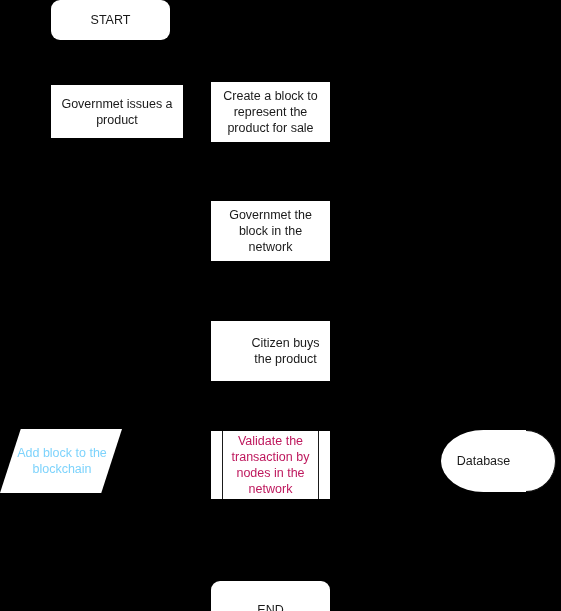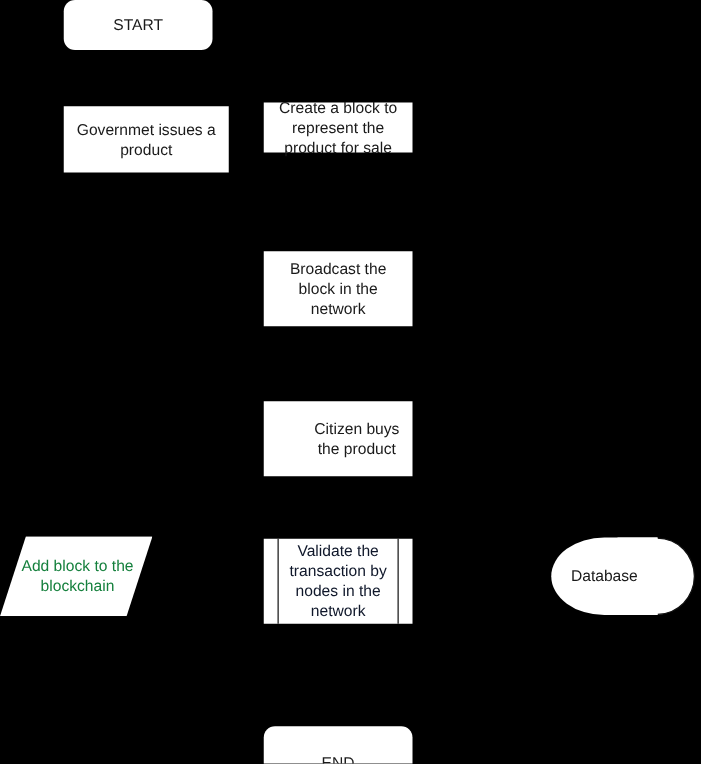--- a/index.html
+++ b/index.html
@@ -51,21 +51,21 @@
     -webkit-clip-path: polygon(17% 0%, 100% 0%, 83% 100%, 0% 100%);
     clip-path: polygon(17% 0%, 100% 0%, 83% 100%, 0% 100%);
   }
   .data-shape .data-label {
     position: absolute;
     inset: 0;
     display: flex;
     align-items: center;
     justify-content: center;
     text-align: center;
-    color: #15803d;
+    color: #7dd3fc;
     font-size: 12.5px;
     line-height: 16px;
     padding-left: 2px;
   }
 
   
   .predefined {
     position: absolute;
     box-sizing: border-box;
     background: #ffffff;
@@ -79,21 +79,21 @@
   }
   .predefined .bar-left  { left: 11px; }
   .predefined .bar-right { right: 11px; }
   .predefined .pp-label {
     position: absolute;
     inset: 0;
     display: flex;
     align-items: center;
     justify-content: center;
     text-align: center;
-    color: #0f172a;
+    color: #be185d;
     font-size: 12.5px;
     line-height: 16px;
     padding: 0 14px;
   }
 
   
   .database {
     position: absolute;
     box-sizing: border-box;
   }
@@ -148,26 +148,26 @@
 <div id="canvas">
 
   <div class="node terminator" style="left:51px; top:0px; width:119px; height:40px;">
     <span>START</span>
   </div>
 
   <div class="node process" style="left:51px; top:85px; width:132px; height:53px;">
     <span>Governmet issues a product</span>
   </div>
 
-  <div class="node process" style="left:211px; top:82px; width:119px; height:40px;">
+  <div class="node process" style="left:211px; top:82px; width:119px; height:60px;">
     <span>Create a block to represent the product for sale</span>
   </div>
 
   <div class="node process" style="left:211px; top:201px; width:119px; height:60px;">
-    <span>Broadcast the block in the network</span>
+    <span>Governmet the block in the network</span>
   </div>
 
   <div class="node process" style="left:211px; top:321px; width:119px; height:60px;padding-left:36px;">
     <span>Citizen buys the product</span>
   </div>
 
   <div class="data-shape" style="left:0px; top:429px; width:122px; height:64px;">
     <div class="data-poly"></div>
     <div class="data-label">Add block to the blockchain</div>
   </div>

